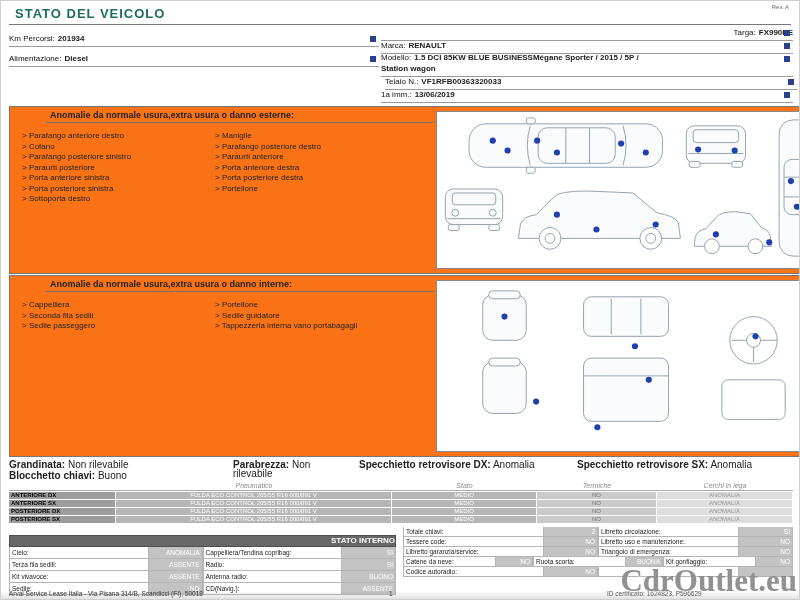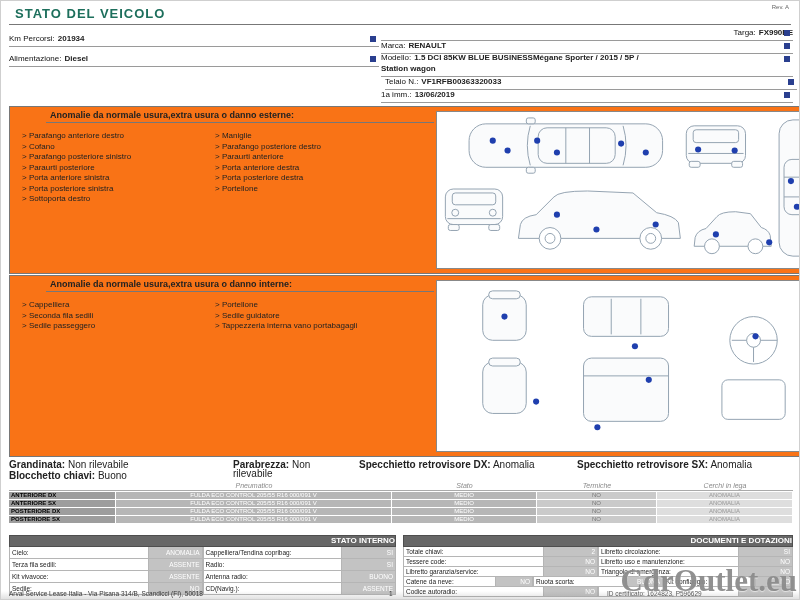--- a/index.html
+++ b/index.html
@@ -283,21 +283,20 @@
         </div>
         <div class="kvrow">
           <div class="kvl">Sedile:</div>
           <div class="kvv">NO</div>
           <div class="kvl">CD(Navig.):</div>
           <div class="kvv">ASSENTE</div>
         </div>
       </div>
   </div>
   <div class="kvtable" id="tbl-doc">
-    <div class="kvhead">DOCUMENTI E DOTAZIONI</div>
     <div id="doc-rows">
         <div class="kvrow">
           <div class="kvl">Totale chiavi:</div>
           <div class="kvv">2</div>
           <div class="kvl">Libretto circolazione:</div>
           <div class="kvv">SI</div>
         </div>
         <div class="kvrow">
           <div class="kvl">Tessere code:</div>
           <div class="kvv">NO</div>

